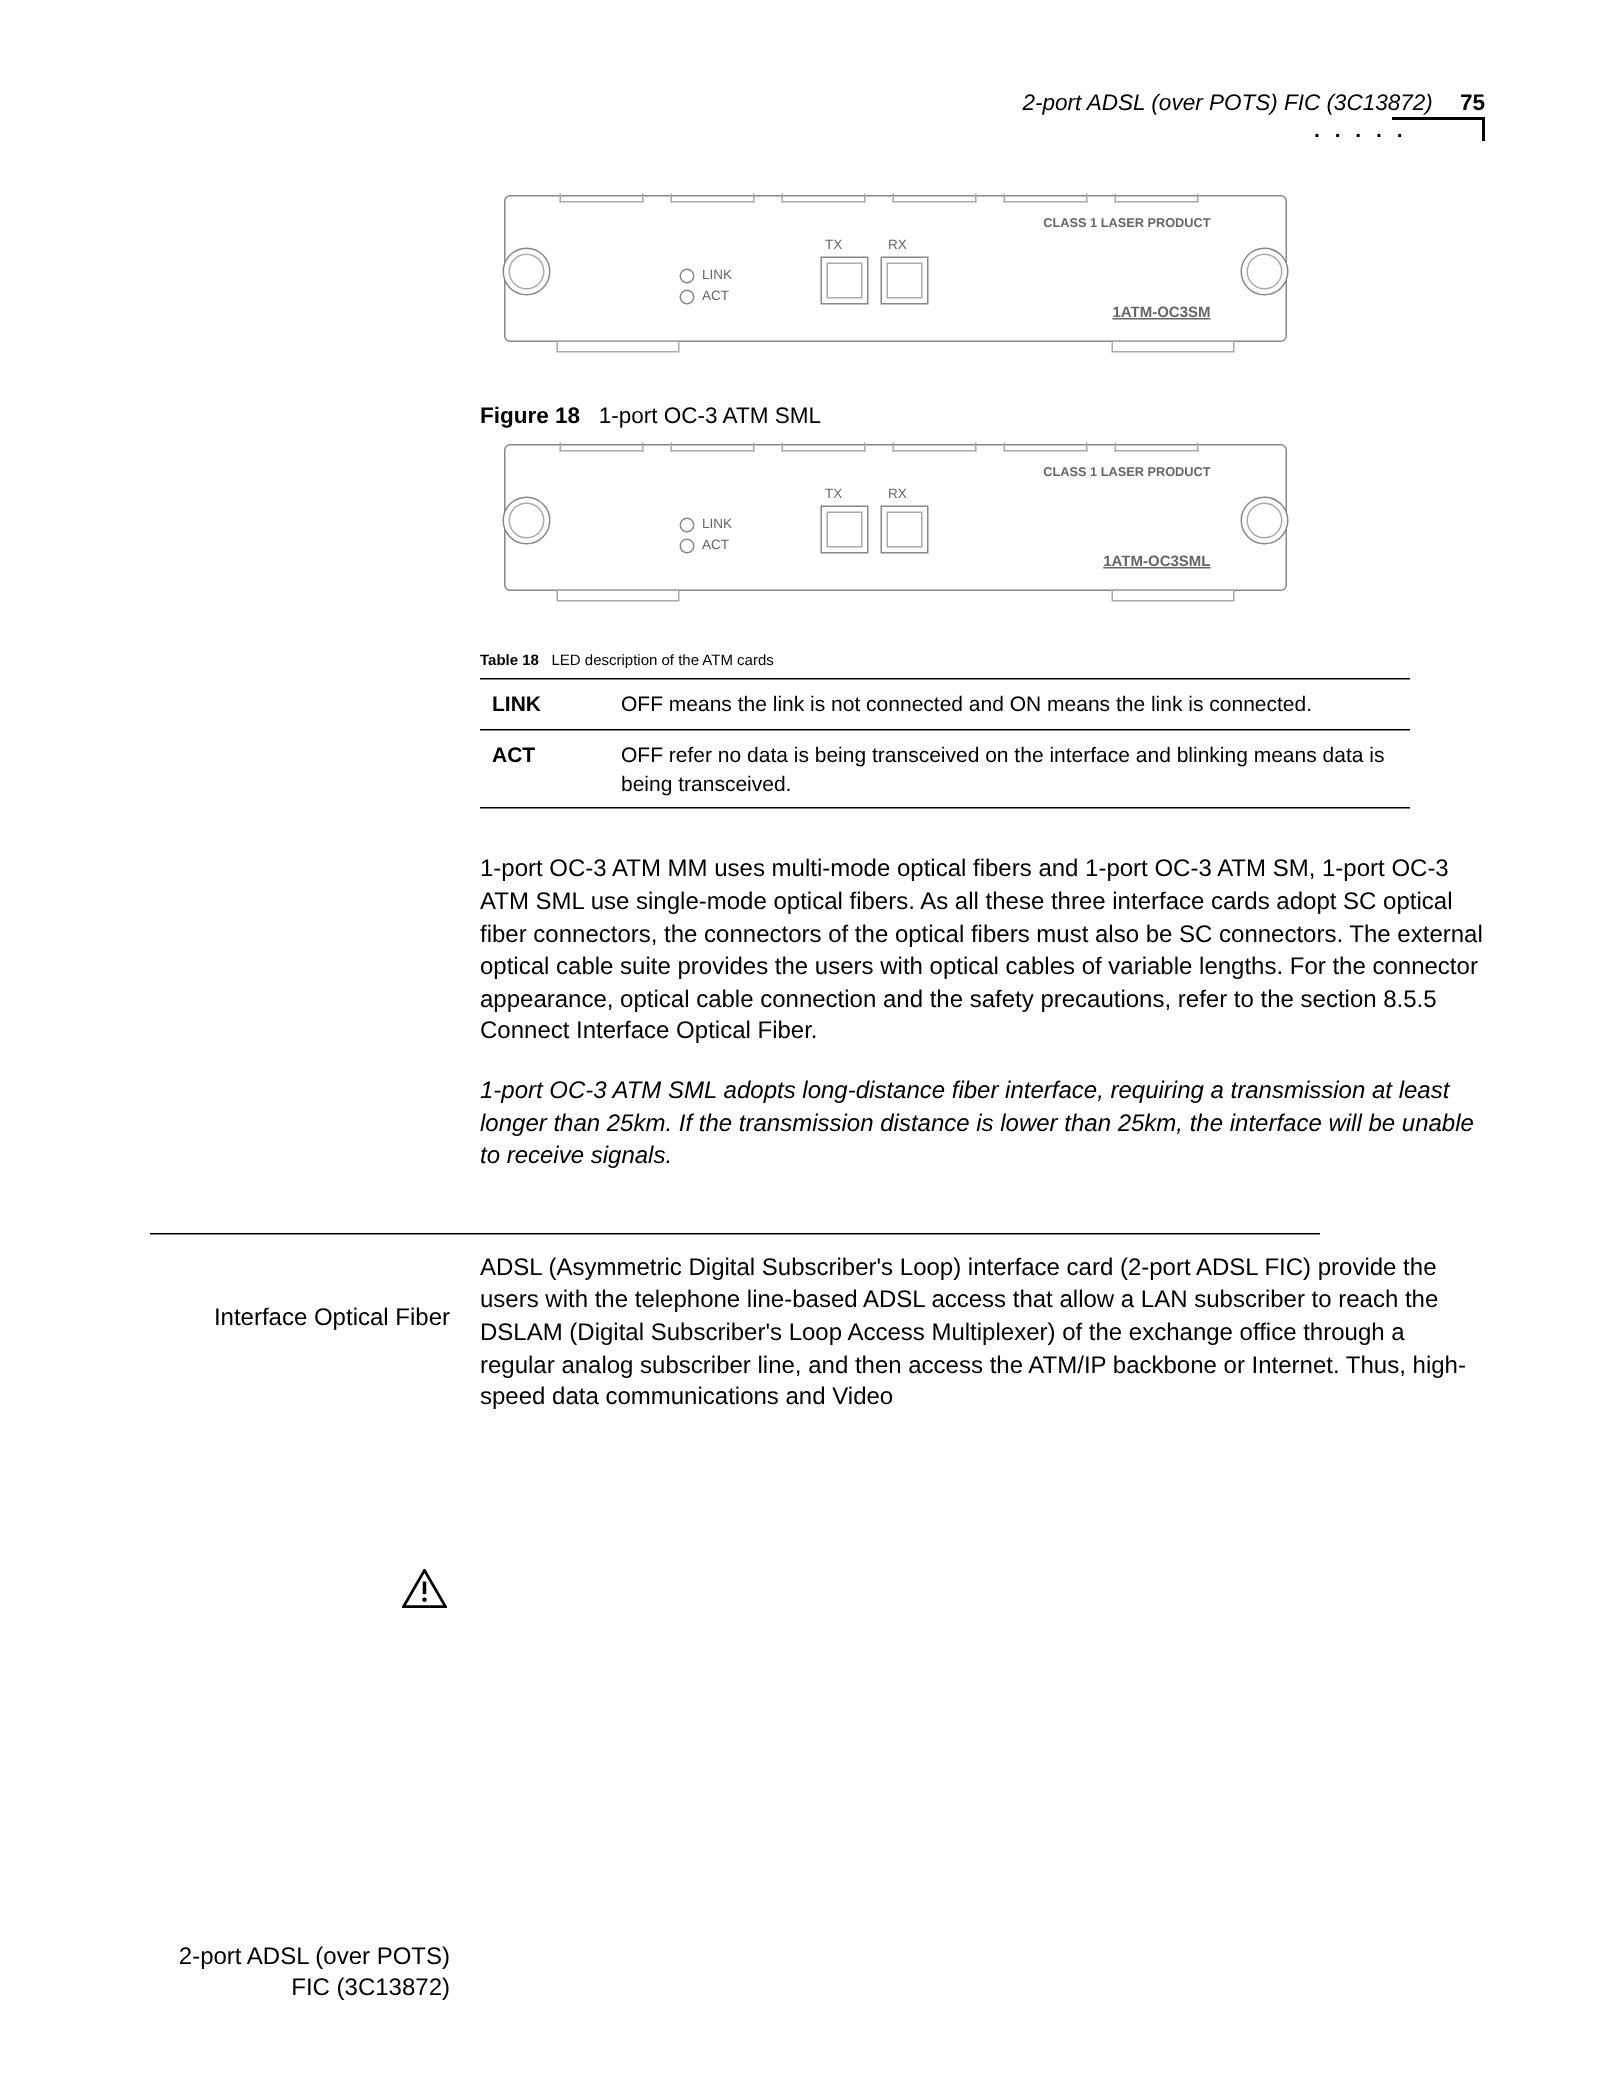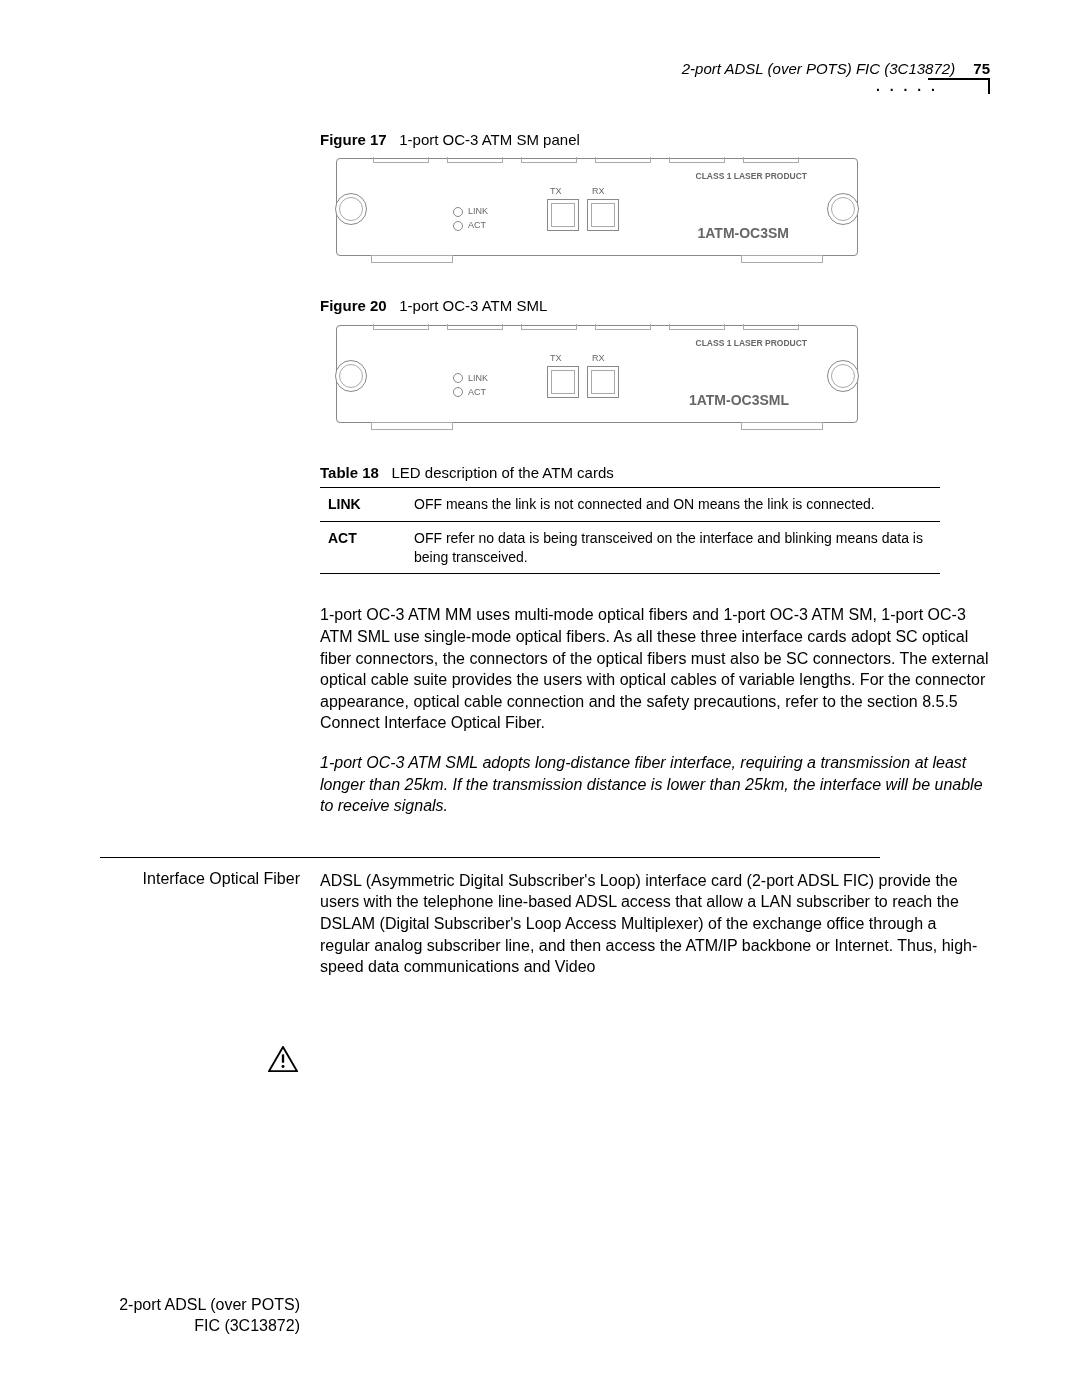--- a/index.html
+++ b/index.html
@@ -53,21 +53,21 @@
     font-size: 16px;
     line-height: 1.35;
   }
   .fig-caption {
     margin: 10px 0 8px 0;
     font-size: 15px;
   }
   .fig-caption .fb { font-weight: bold; }
   .tab-caption {
     margin: 10px 0 4px 0;
-    font-size: 15px;
+    font-size: 10px;
   }
   .tab-caption .fb { font-weight: bold; }
 
   .panel {
     width: 520px;
     height: 96px;
     border: 1.5px solid #888;
     border-radius: 4px;
     position: relative;
     margin: 8px 0 40px 16px;
@@ -102,21 +102,21 @@
   .panel .rx { left: 250px; }
   .panel .txlabel { position:absolute; top:26px; left:213px; }
   .panel .rxlabel { position:absolute; top:26px; left:255px; }
   .panel .led-link { position:absolute; top:46px; left:116px; }
   .panel .led-act  { position:absolute; top:60px; left:116px; }
   .panel .led-link::before,
   .panel .led-act::before {
     content:""; display:inline-block; width:8px;height:8px;border:1px solid #888;border-radius:50%;margin-right:5px;vertical-align:middle;
   }
   .panel .laser { position:absolute; top:12px; right:50px; font-size:8.5px; font-weight:bold;}
-  .panel .model { position:absolute; bottom:12px; right:68px; font-size:14px; font-weight:bold;}
+  .panel .model { position:absolute; bottom:12px; right:50px; font-size:10px; font-weight:bold;text-decoration:underline;}
   .panel .topnotch, .panel .botnotch {
     position:absolute; height:5px; width:54px; border:1px solid #aaa; border-top:none;
   }
   .panel .topnotch.n1{top:-2px; left:36px;}
   .panel .topnotch.n2{top:-2px; left:110px;}
   .panel .topnotch.n3{top:-2px; left:184px;}
   .panel .topnotch.n4{top:-2px; left:258px;}
   .panel .topnotch.n5{top:-2px; left:332px;}
   .panel .topnotch.n6{top:-2px; left:406px;}
   .panel .botfoot{
@@ -179,24 +179,20 @@
 <div class="page">
 
   <div class="header-line">
     <span>2-port ADSL (over POTS) FIC (3C13872)</span>
     <span class="pg">75</span>
   </div>
   <div class="dots"></div>
 
   <div class="content-col">
 
-    <div class="fig-caption">
-      <span class="fb">Figure 17</span>
-      &nbsp;&nbsp;<span>1-port OC-3 ATM SM panel</span>
-    </div>
     <div class="panel">
       <div class="topnotch n1"></div>
         <div class="topnotch n2"></div>
         <div class="topnotch n3"></div>
       <div class="topnotch n4"></div>
         <div class="topnotch n5"></div>
         <div class="topnotch n6"></div>
       <div class="screw left"></div>
       <div class="screw right"></div>
       <div class="txlabel">TX</div>
@@ -206,21 +202,21 @@
       <div class="led-link">LINK</div>
       <div class="led-act">ACT</div>
       <div class="laser">CLASS 1 LASER PRODUCT</div>
       <div class="model">1ATM-OC3SM</div>
       <div class="botfoot f1"></div>
         <div class="botfoot f2"></div>
     </div>
 
 
     <div class="fig-caption">
-      <span class="fb">Figure 20</span>
+      <span class="fb">Figure 18</span>
       &nbsp;&nbsp;<span>1-port OC-3 ATM SML</span>
     </div>
     <div class="panel">
       <div class="topnotch n1"></div>
         <div class="topnotch n2"></div>
         <div class="topnotch n3"></div>
       <div class="topnotch n4"></div>
         <div class="topnotch n5"></div>
         <div class="topnotch n6"></div>
       <div class="screw left"></div>

